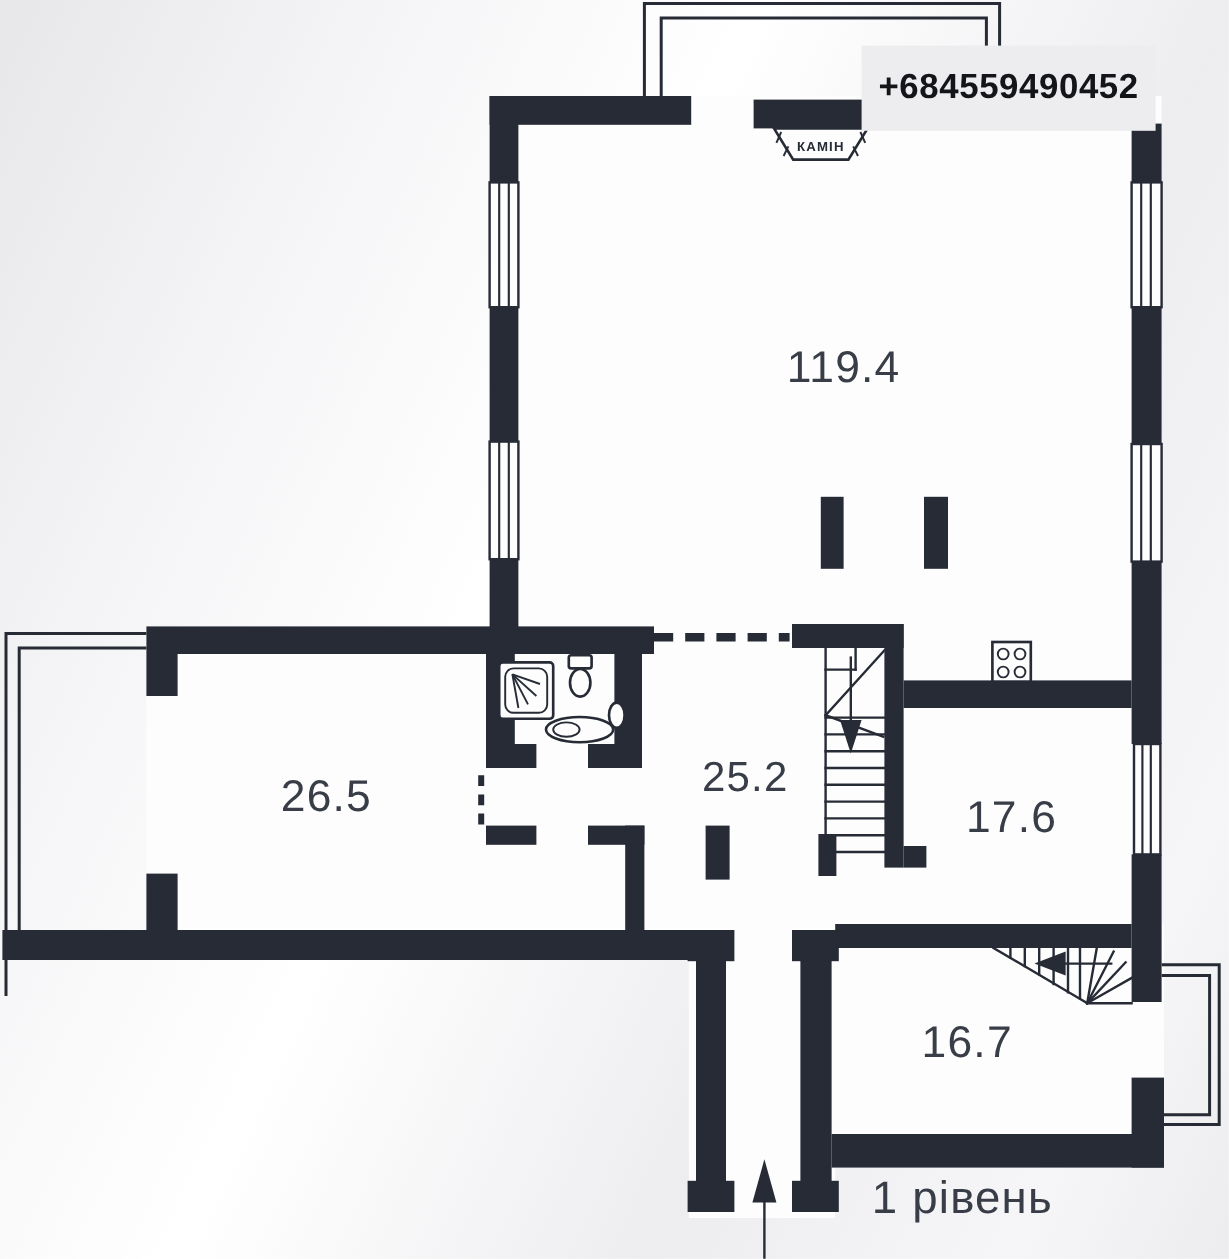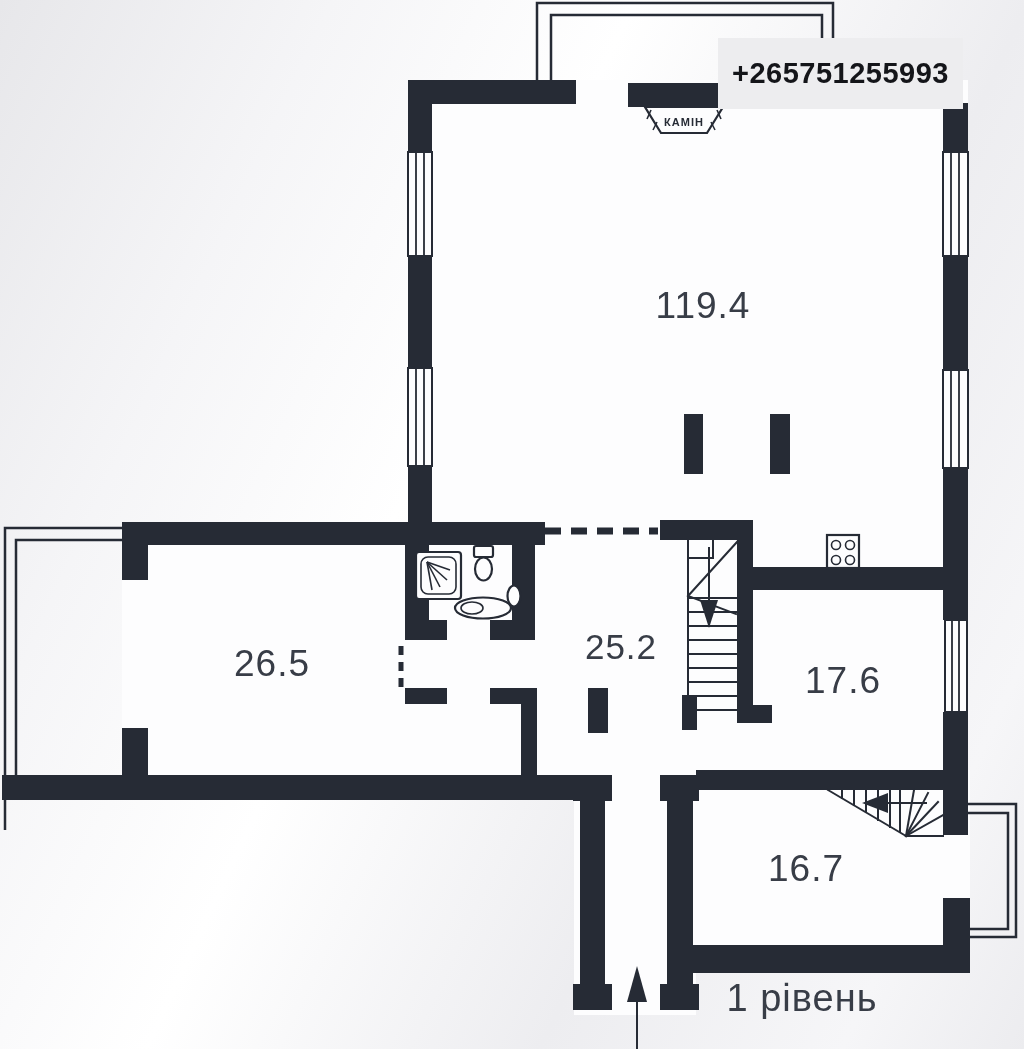--- a/index.html
+++ b/index.html
@@ -218,15 +218,15 @@
       <text class="area-label" x="703" y="318" font-size="37" text-anchor="middle">119.4</text>
       <text class="area-label" x="272" y="676" font-size="37" text-anchor="middle">26.5</text>
       <text class="area-label" x="621" y="659" font-size="35" text-anchor="middle">25.2</text>
       <text class="area-label" x="843" y="693" font-size="37" text-anchor="middle">17.6</text>
       <text class="area-label" x="806" y="881" font-size="37" text-anchor="middle">16.7</text>
       <text class="area-label" x="802" y="1011" font-size="38" text-anchor="middle">1 рівень</text>
     </g>
   </svg>
 
   <div class="phone-box">
-    <span>+265751255993</span>
+    <span>+684559490452</span>
   </div>
 </div>
 
 </body></html>

